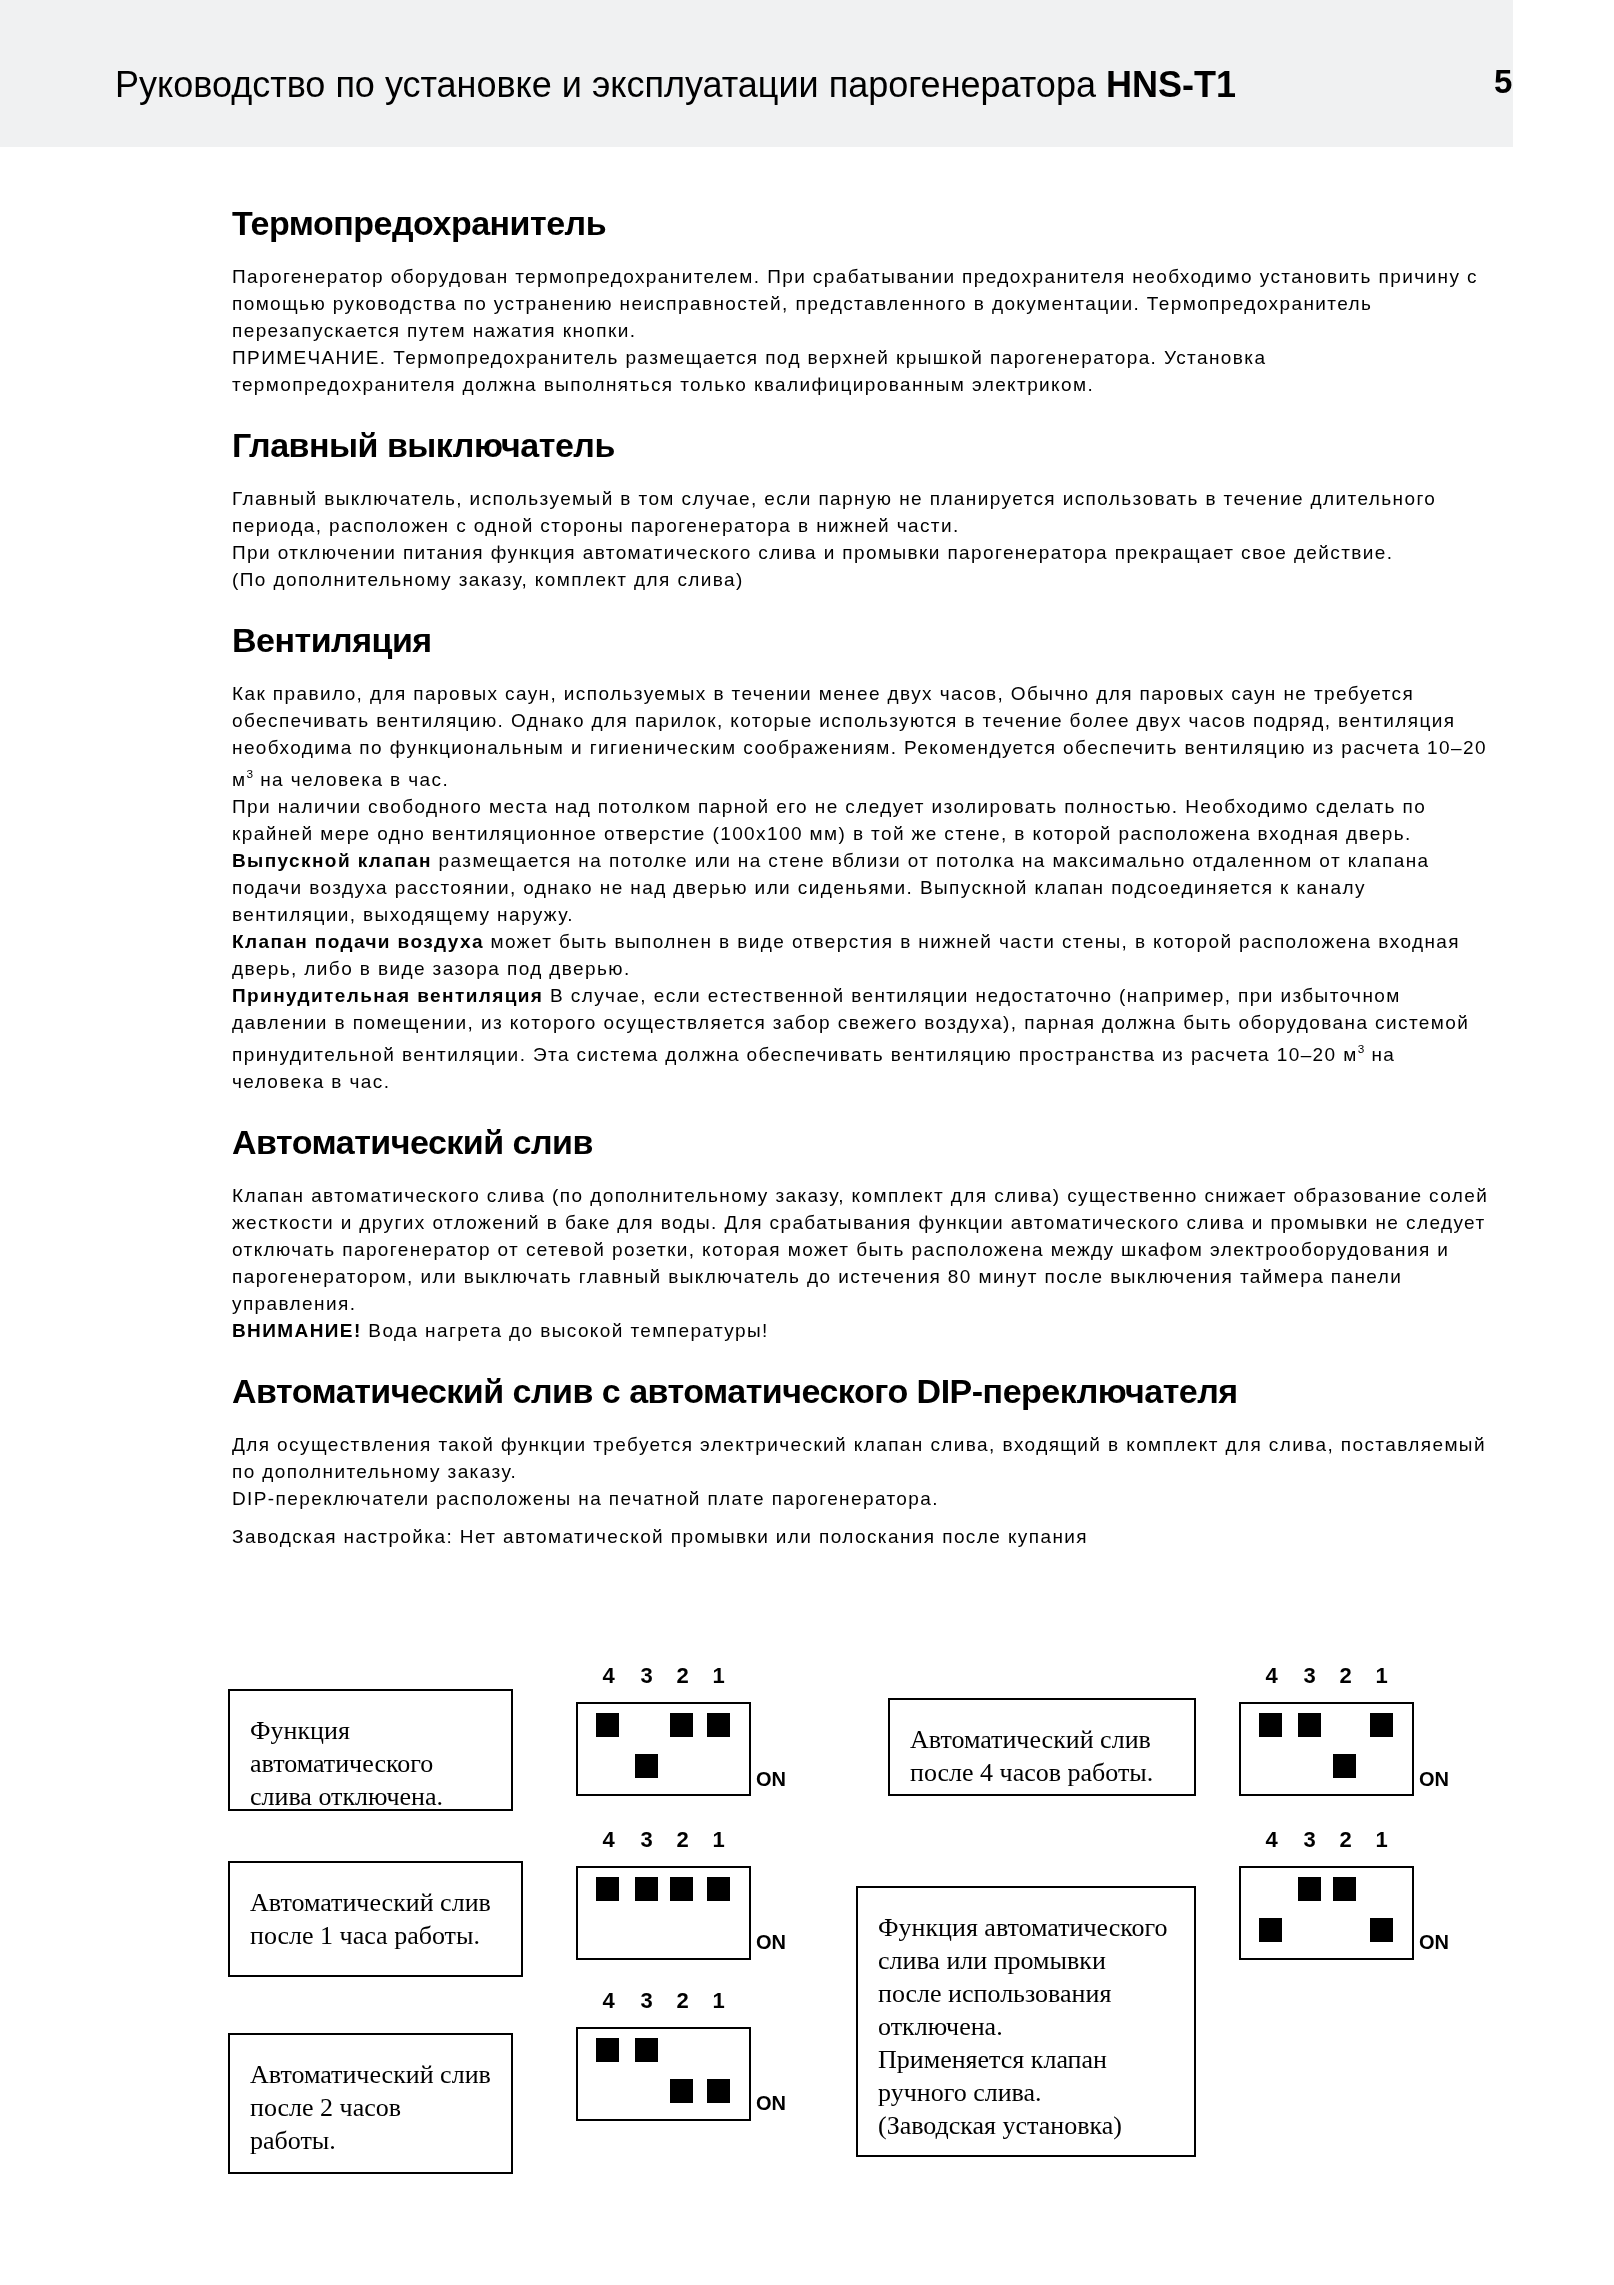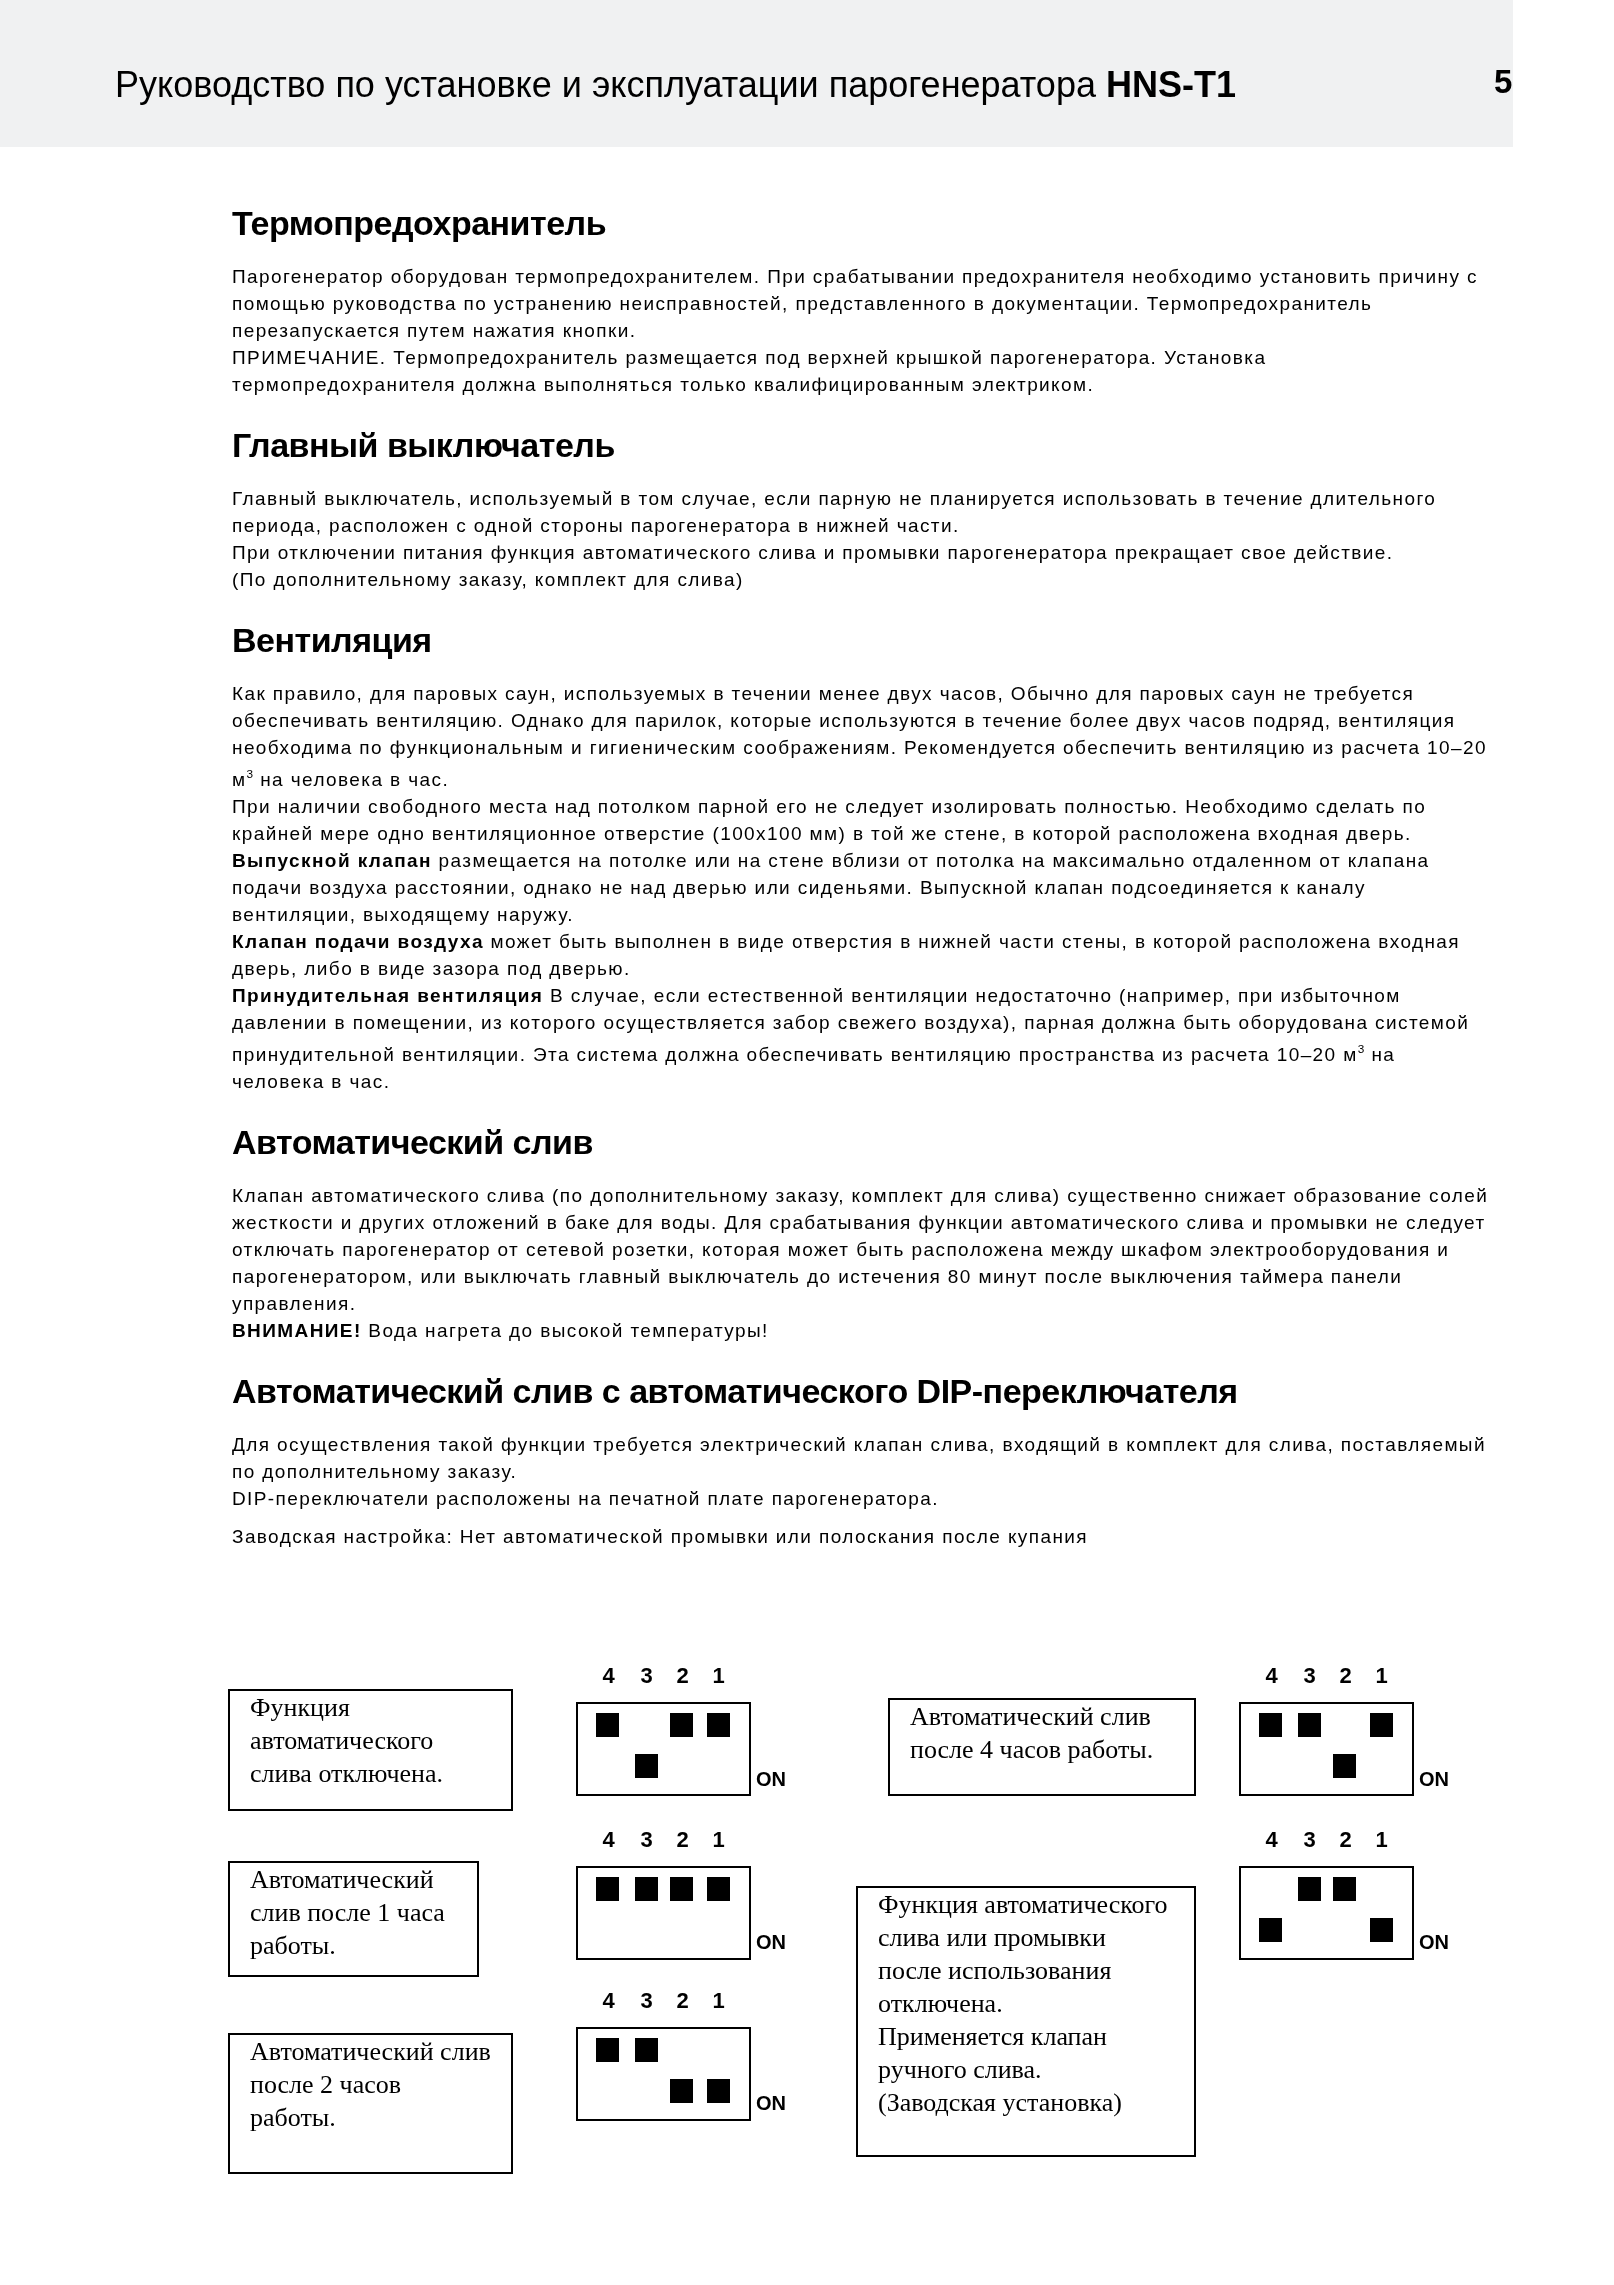--- a/index.html
+++ b/index.html
@@ -44,21 +44,21 @@
   .page-body p.spaced{margin-top:11px;}
   .b{font-weight:bold;}
   .sup{font-size:11.8px;vertical-align:8.1px;letter-spacing:0.5px;}
   
   #diagrams{position:absolute;left:0;top:0;width:1615px;height:2285px;pointer-events:none;}
   .lab{
     position:absolute;box-sizing:border-box;
     border:2.7px solid #000;background:#fff;
     font-family:"Liberation Serif",serif;
     font-size:26px;line-height:33px;
-    padding:0 20px;
+    padding:23px 20px;
     white-space:pre-line;
     overflow:hidden;
   }
   .dipbox{
     position:absolute;box-sizing:border-box;
     width:175px;height:94px;
     border:2.7px solid #000;background:#fff;
   }
   .sq{position:absolute;width:22.6px;height:23.5px;background:#000;}
   .pin{
@@ -123,21 +123,21 @@
         <div class="sq" style="left: 18px; top: 9px;"></div>
         <div class="sq" style="left: 57px; top: 9px;"></div>
         <div class="sq" style="left: 92px; top: 50px;"></div>
         <div class="sq" style="left: 129px; top: 9px;"></div>
       </div>
       <span class="pin" style="left: 1258px; top: 1664px;">4</span>
       <span class="pin" style="left: 1296px; top: 1664px;">3</span>
       <span class="pin" style="left: 1332px; top: 1664px;">2</span>
       <span class="pin" style="left: 1368px; top: 1664px;">1</span>
       <span class="onlab" style="left: 1419px; top: 1768px;">ON</span>
-      <div class="lab" style="left: 228px; top: 1861px; width: 251px; height: 116px;">Автоматический слив после 1 часа работы.</div>
+      <div class="lab" style="left: 228px; top: 1861px; width: 295px; height: 116px;">Автоматический слив после 1 часа работы.</div>
       <div class="dipbox" style="left: 576px; top: 1866px;">
         <div class="sq" style="left: 18px; top: 9px;"></div>
         <div class="sq" style="left: 57px; top: 9px;"></div>
         <div class="sq" style="left: 92px; top: 9px;"></div>
         <div class="sq" style="left: 129px; top: 9px;"></div>
       </div>
       <span class="pin" style="left: 595px; top: 1828px;">4</span>
       <span class="pin" style="left: 633px; top: 1828px;">3</span>
       <span class="pin" style="left: 669px; top: 1828px;">2</span>
       <span class="pin" style="left: 705px; top: 1828px;">1</span>

